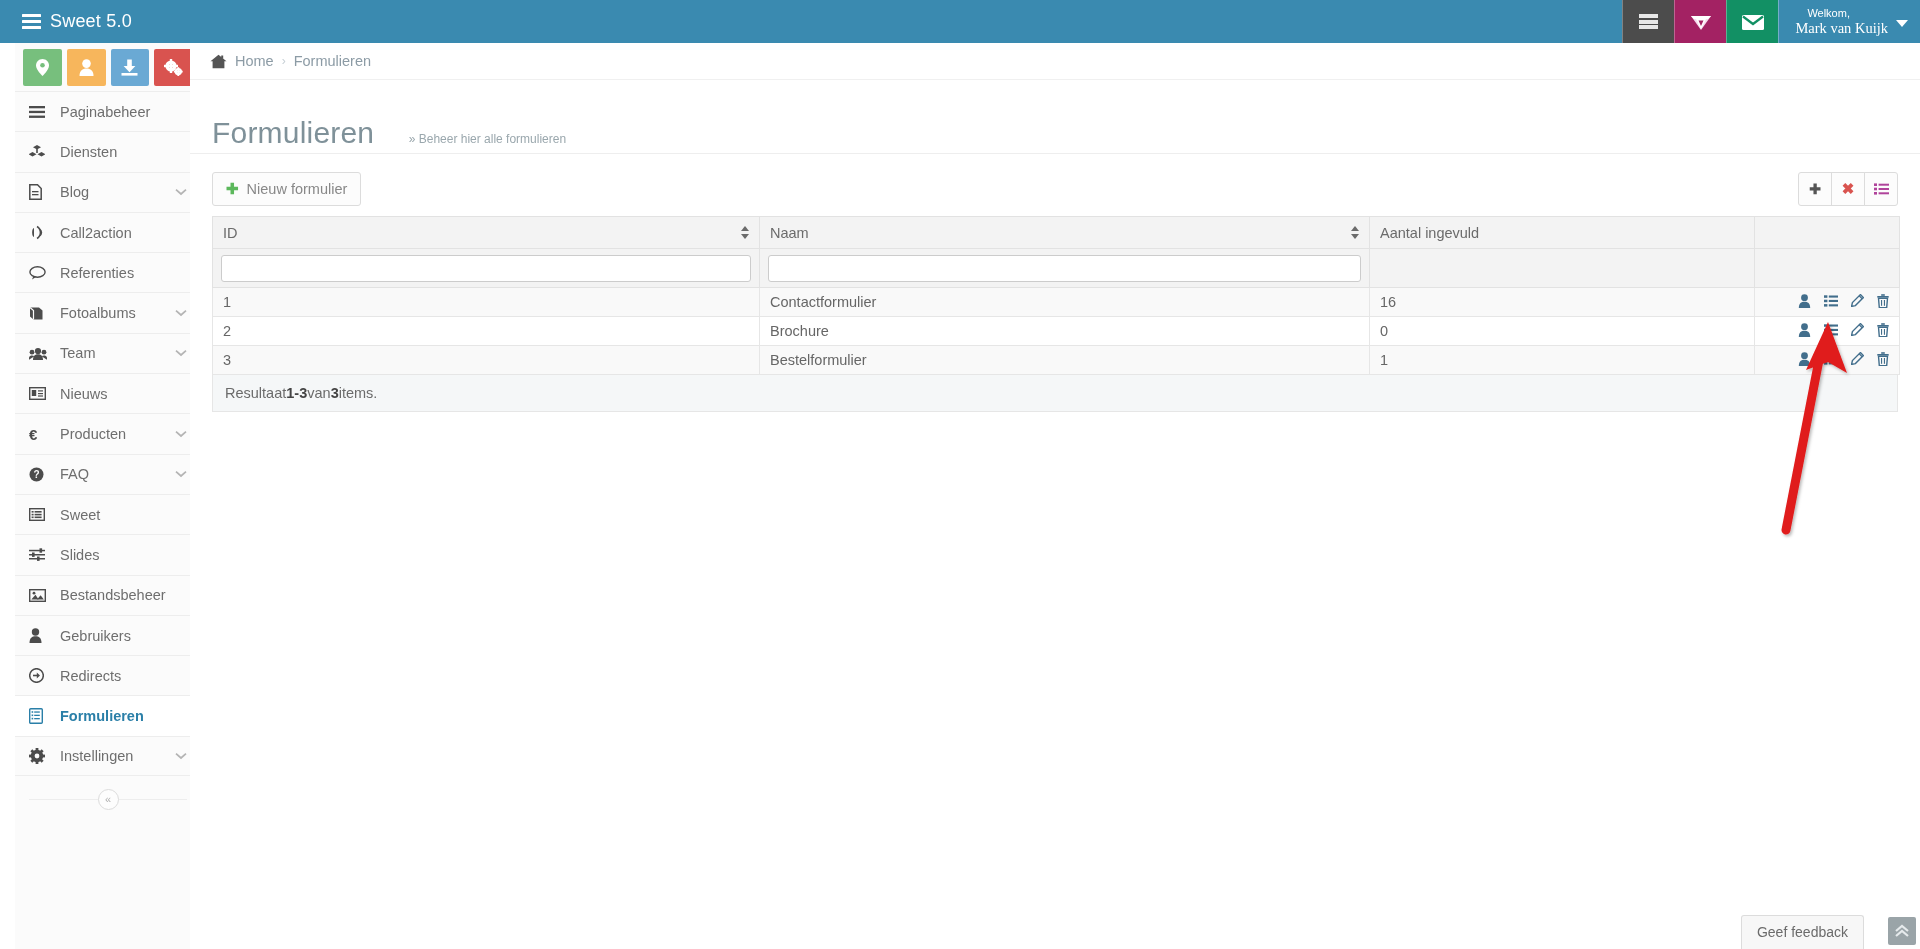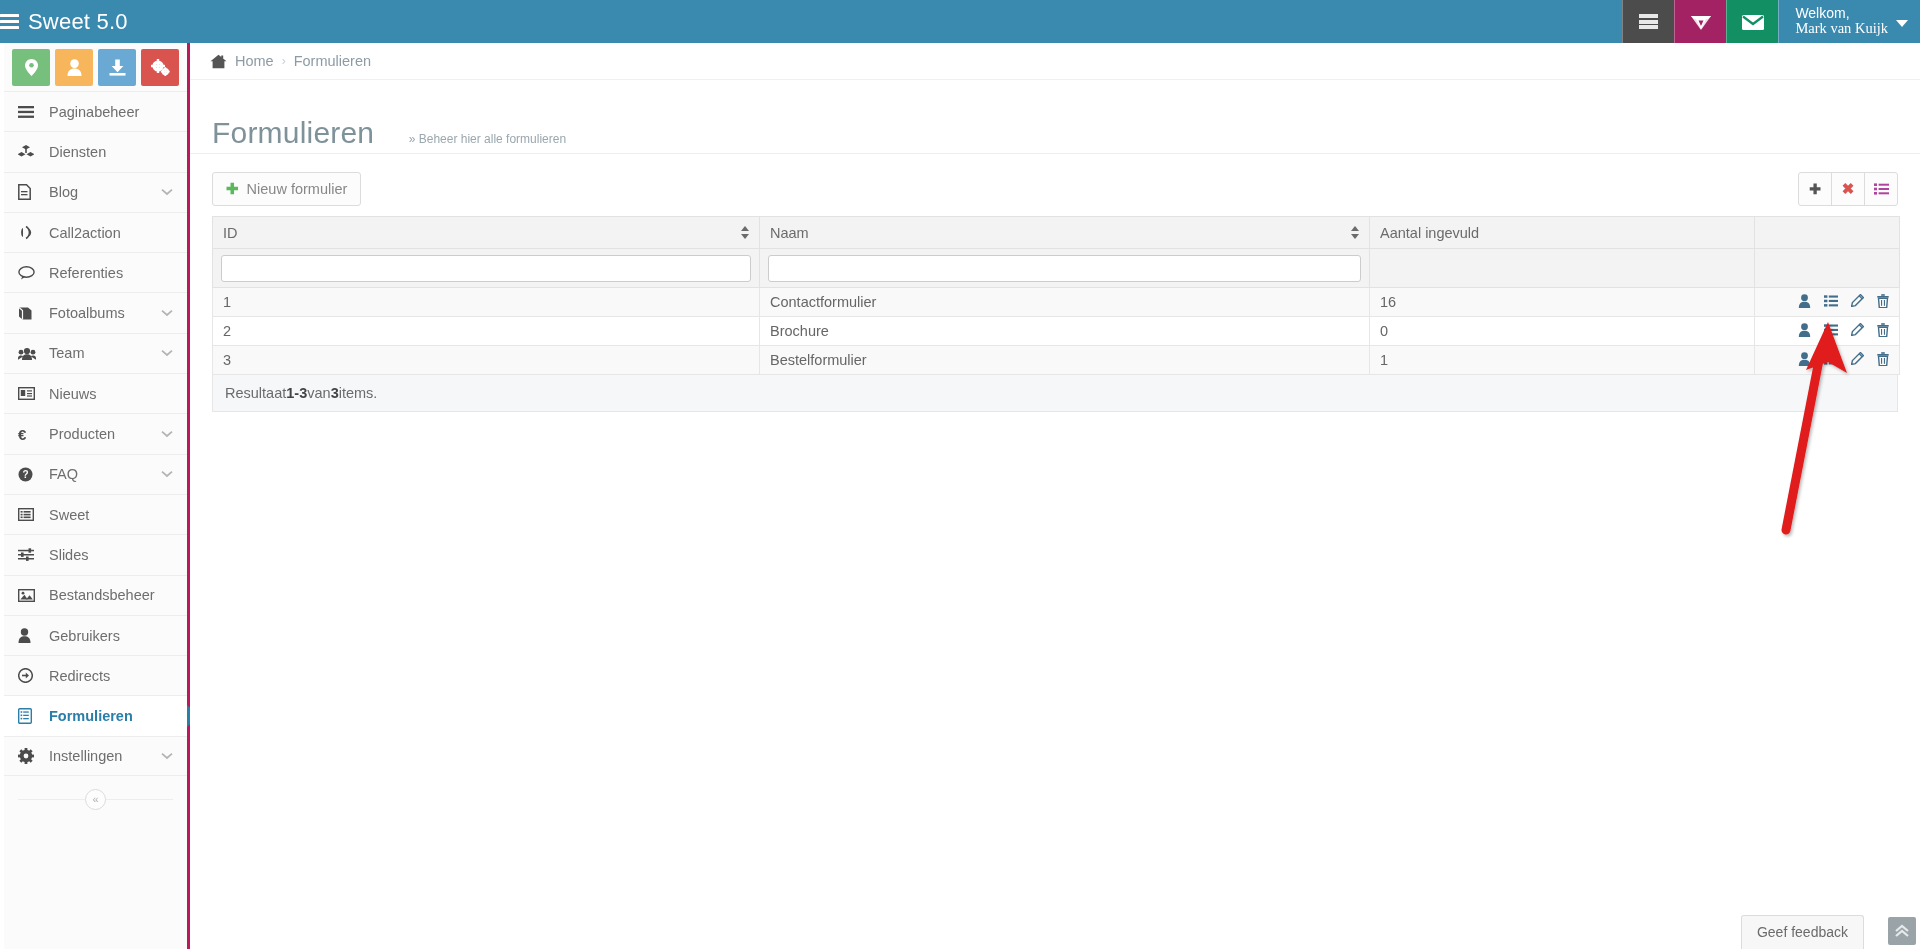--- a/index.html
+++ b/index.html
@@ -12,22 +12,22 @@
     color: #555;
   }
   
   .topbar {
     position: absolute; top: 0; left: 0; width: 1920px; height: 43px;
     background: #3a8ab0;
     display: flex; align-items: stretch;
   }
   .brand {
     width: 190px; display: flex; align-items: center; gap: 9px;
-    color: #fff;
-    font-size: 22px; font-weight: 400; letter-spacing: .2px;
+    padding-left: 22px; color: #fff;
+    font-size: 18px; font-weight: 400; letter-spacing: .2px;
   }
   .brand-glyph {
     display: inline-block; width: 19px; height: 15px; position: relative;
   }
   .brand-glyph i {
     position: absolute; left: 0; width: 19px; height: 3px; background: #fff;
     display: block; border-radius: .5px;
   }
   .brand-glyph i:nth-child(1) { top: 0; }
   .brand-glyph i:nth-child(2) { top: 6px; }
@@ -40,38 +40,38 @@
   }
   .hdr-btn.grey { background: #4c4c4c; }
   .hdr-btn.magenta { background: #a32263; }
   .hdr-btn.green { background: #129064; }
   .hdr-user {
     min-width: 130px; padding: 0 32px 0 16px;
     display: flex; flex-direction: column; justify-content: center;
     border-left: 1px solid rgba(255,255,255,.30);
     color: #fff; position: relative; cursor: pointer;
   }
-  .hdr-user .l1 { font-size: 14px; line-height: 14px; }
+  .hdr-user .l1 { font-size: 11px; line-height: 14px; margin-left: 12px; }
   .hdr-user .l2 { font-size: 14.5px; line-height: 17px; font-family: Liberation Serif, serif; }
   .caret-dn {
     position: absolute; right: 12px; top: 50%; margin-top: -2px;
     width: 0; height: 0;
     border-left: 6px solid transparent; border-right: 6px solid transparent;
     border-top: 7px solid #fff;
   }
   .ico-srv { width: 19px; height: 15px; position: relative; }
   .ico-srv i { position: absolute; left: 0; width: 19px; height: 4px; background: #e8e8e8; }
   .ico-srv i:nth-child(1) { top: 0; }
   .ico-srv i:nth-child(2) { top: 5.5px; }
   .ico-srv i:nth-child(3) { top: 11px; }
 
   
   .sidebar {
-    position: absolute; top: 43px; left: 4px; width: 190px; height: 906px;
-    background: #fbfbfb; border-right: 7px solid #be185d;
+    position: absolute; top: 43px; left: 15px; width: 190px; height: 906px;
+    background: #fbfbfb; border-right: 4px solid #be185d;
   }
   .quick-row { display: flex; height: 37px; margin: 6px 8px 5px 8px; gap: 5px; }
   .quick {
     flex: 1; display: flex; align-items: center; justify-content: center;
     border-radius: 2px; cursor: pointer; color: #fff;
   }
   .q-green { background: #77bf7d; }
   .q-orange { background: #f7b65c; }
   .q-blue { background: #6aa9d4; }
   .q-red { background: #d9534f; }

